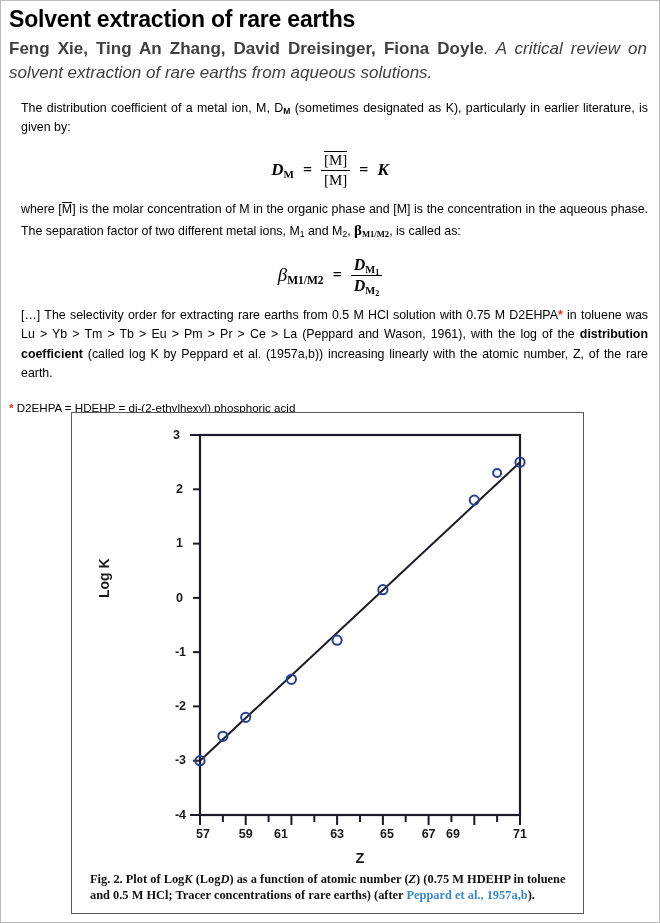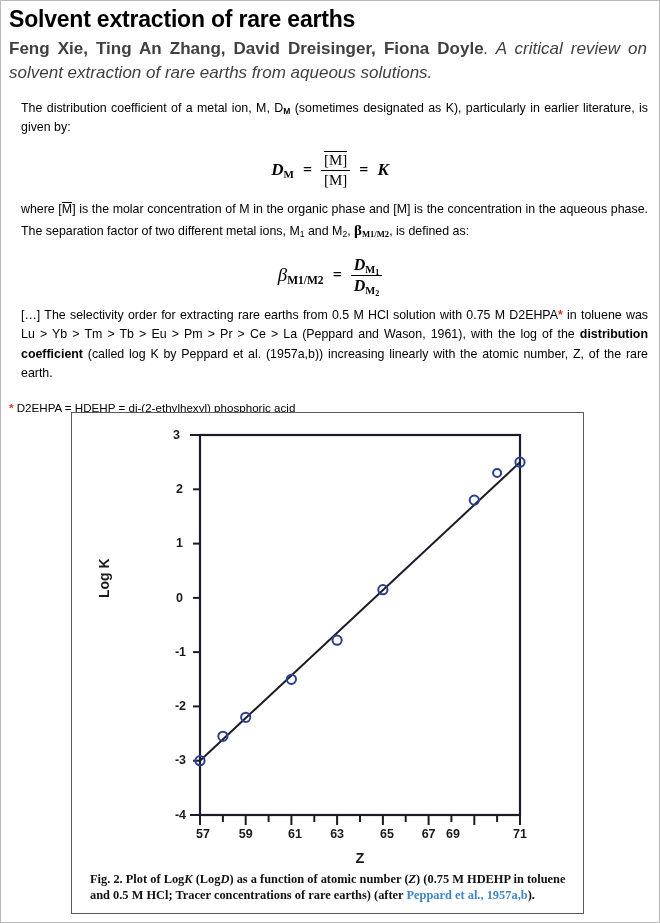--- a/index.html
+++ b/index.html
@@ -205,21 +205,21 @@
           <span class="num"><span class="ovl2">[M]</span></span>
           <span class="bar"></span>
           <span class="den">[M]</span>
         </span>
         <span class="eq-eq">=</span>
         <span class="eq-K">K</span>
       </span>
     </div>
 
     <p class="para tight">
-      <span>where [</span><span class="ovl">M</span><span>] is the molar concentration of M in the organic phase and [M] is the concentration in the aqueous phase. The separation factor of two different metal ions, M</span><sub>1</sub><span> and M</span><sub>2</sub>, <span class="beta-inline"><span>β</span><sub style="font-size:8.6px;">M1/M2</sub></span><span>, is defined as:</span>
+      <span>where [</span><span class="ovl">M</span><span>] is the molar concentration of M in the organic phase and [M] is the concentration in the aqueous phase. The separation factor of two different metal ions, M</span><sub>1</sub><span> and M</span><sub>2</sub>, <span class="beta-inline"><span>β</span><sub style="font-size:8.6px;">M1/M2</sub></span><span>, is called as:</span>
     </p>
 
     <div class="eq">
       <span class="eq-row">
         <span class="beta-big"><span>β</span><sub>M1/M2</sub></span>
         <span class="eq-eq">=</span>
         <span class="frac">
           <span class="num">
             <span class="dm"><span>D</span><sub><span>M</span><sub>1</sub></sub></span>
           </span>
@@ -304,21 +304,21 @@
         <div class="tick-label" style="left:111px; top:123px; transform:translateX(-100%);">1</div>
         <div class="tick-label" style="left:111px; top:178px; transform:translateX(-100%);">0</div>
         <div class="tick-label" style="left:114px; top:232px; transform:translateX(-100%);">-1</div>
         <div class="tick-label" style="left:114px; top:286px; transform:translateX(-100%);">-2</div>
         <div class="tick-label" style="left:114px; top:340px; transform:translateX(-100%);">-3</div>
         <div class="tick-label" style="left:114px; top:395px; transform:translateX(-100%);">-4</div>
 
         
         <div class="tick-label" style="left:131px;   top:414px; transform:translateX(-50%);text-align:right;">57</div>
         <div class="tick-label" style="left:173.7px; top:414px; transform:translateX(-50%);">59</div>
-        <div class="tick-label" style="left:223px; top:414px; transform:translateX(-50%);">61</div>
+        <div class="tick-label" style="left:209px; top:414px; transform:translateX(-50%);">61</div>
         <div class="tick-label" style="left:265.1px; top:414px; transform:translateX(-50%);">63</div>
         <div class="tick-label" style="left:315px; top:414px; transform:translateX(-50%);">65</div>
         <div class="tick-label" style="left:356.6px; top:414px; transform:translateX(-50%);">67</div>
         <div class="tick-label" style="left:381px; top:414px; transform:translateX(-50%);">69</div>
         <div class="tick-label" style="left:448px;   top:414px; transform:translateX(-50%);">71</div>
       </div>
 
       <div style="position:absolute; left:288px; top:437px; transform:translateX(-50%); font-size:14.5px; font-weight:bold; color:#1a1a1a;">Z</div>
 
       <div class="caption" style="top:452px;margin-top:6px;">

